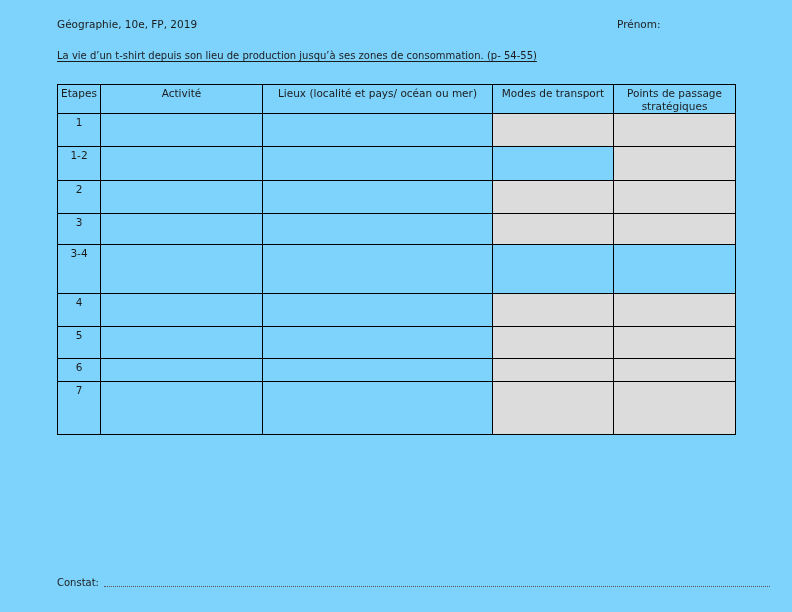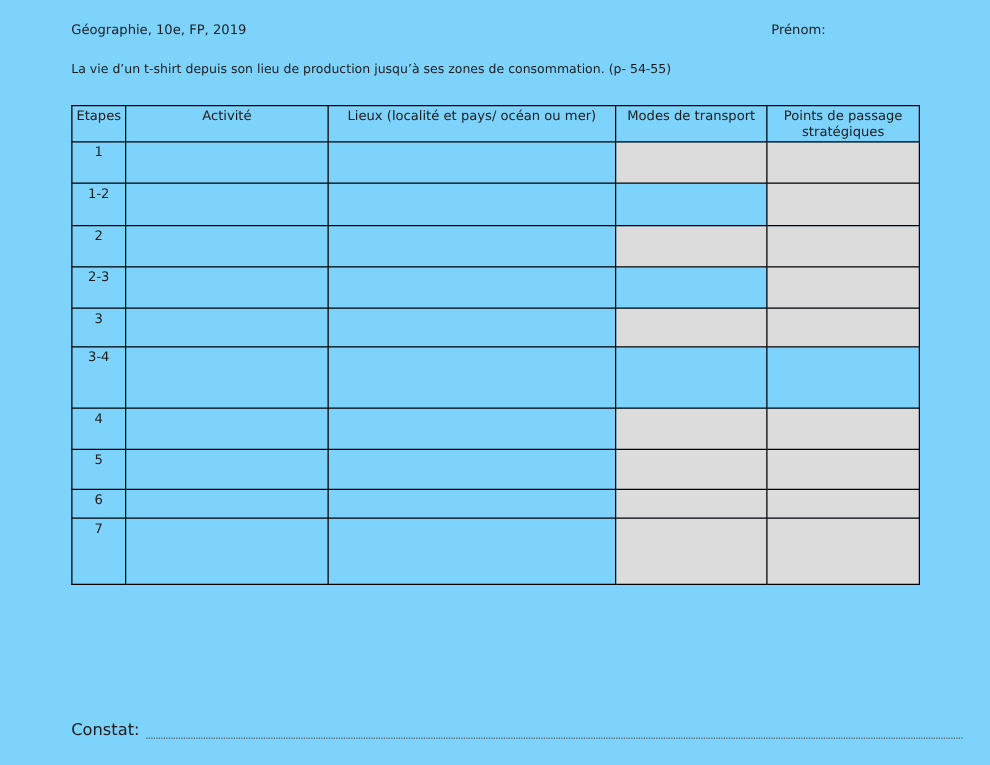--- a/index.html
+++ b/index.html
@@ -16,20 +16,21 @@
     position:absolute; top:18px; left:57px;
     font-size:10.5px;
   }
   .prenom {
     position:absolute; top:18px; left:617px;
     font-size:10.5px;
   }
   .doc-title {
     position:absolute; top:50px; left:57px;
     font-size:10px;
+    text-decoration:underline;
     text-underline-offset:2px;
     white-space:nowrap;
   }
   table.worksheet {
     position:absolute; top:84px; left:57px;
     width:678px;
     border-collapse:collapse;
     table-layout:fixed;
   }
   table.worksheet th, table.worksheet td {
@@ -45,21 +46,21 @@
     height:29px;
   }
   td.c-etape { text-align:center; }
   td.shaded { background:var(--shaded,#DCDCDC); }
   tr.h33{height:33px} tr.h34{height:34px} tr.h31{height:31px}
   tr.h49{height:49px} tr.h32{height:32px} tr.h68{height:68px}
   tr.h23{height:23px} tr.h53{height:53px}
   .constat-row {
     position:absolute; top:577px; left:57px; right:22px;
     display:flex; align-items:flex-end; gap:5px;
-    font-size:13px;
+    font-size:10px;
   }
   .constat-label { flex:0 0 auto; padding-bottom:1px; }
   .dotline {
     flex:1 1 auto;
     border-bottom:1.5px dotted #555;
     height:10px;
     margin-bottom:2px;
   }
 </style>
 </head>
@@ -103,27 +104,20 @@
         <td></td>
         <td class="shaded"></td>
       </tr>
       <tr class="h33">
         <td class="c-etape">2</td>
         <td></td>
         <td></td>
         <td class="shaded"></td>
         <td class="shaded"></td>
       </tr>
-      <tr class="h33">
-        <td class="c-etape">2-3</td>
-        <td></td>
-        <td></td>
-        <td></td>
-        <td class="shaded"></td>
-      </tr>
       <tr class="h31">
         <td class="c-etape">3</td>
         <td></td>
         <td></td>
         <td class="shaded"></td>
         <td class="shaded"></td>
       </tr>
       <tr class="h49">
         <td class="c-etape">3-4</td>
         <td></td>

